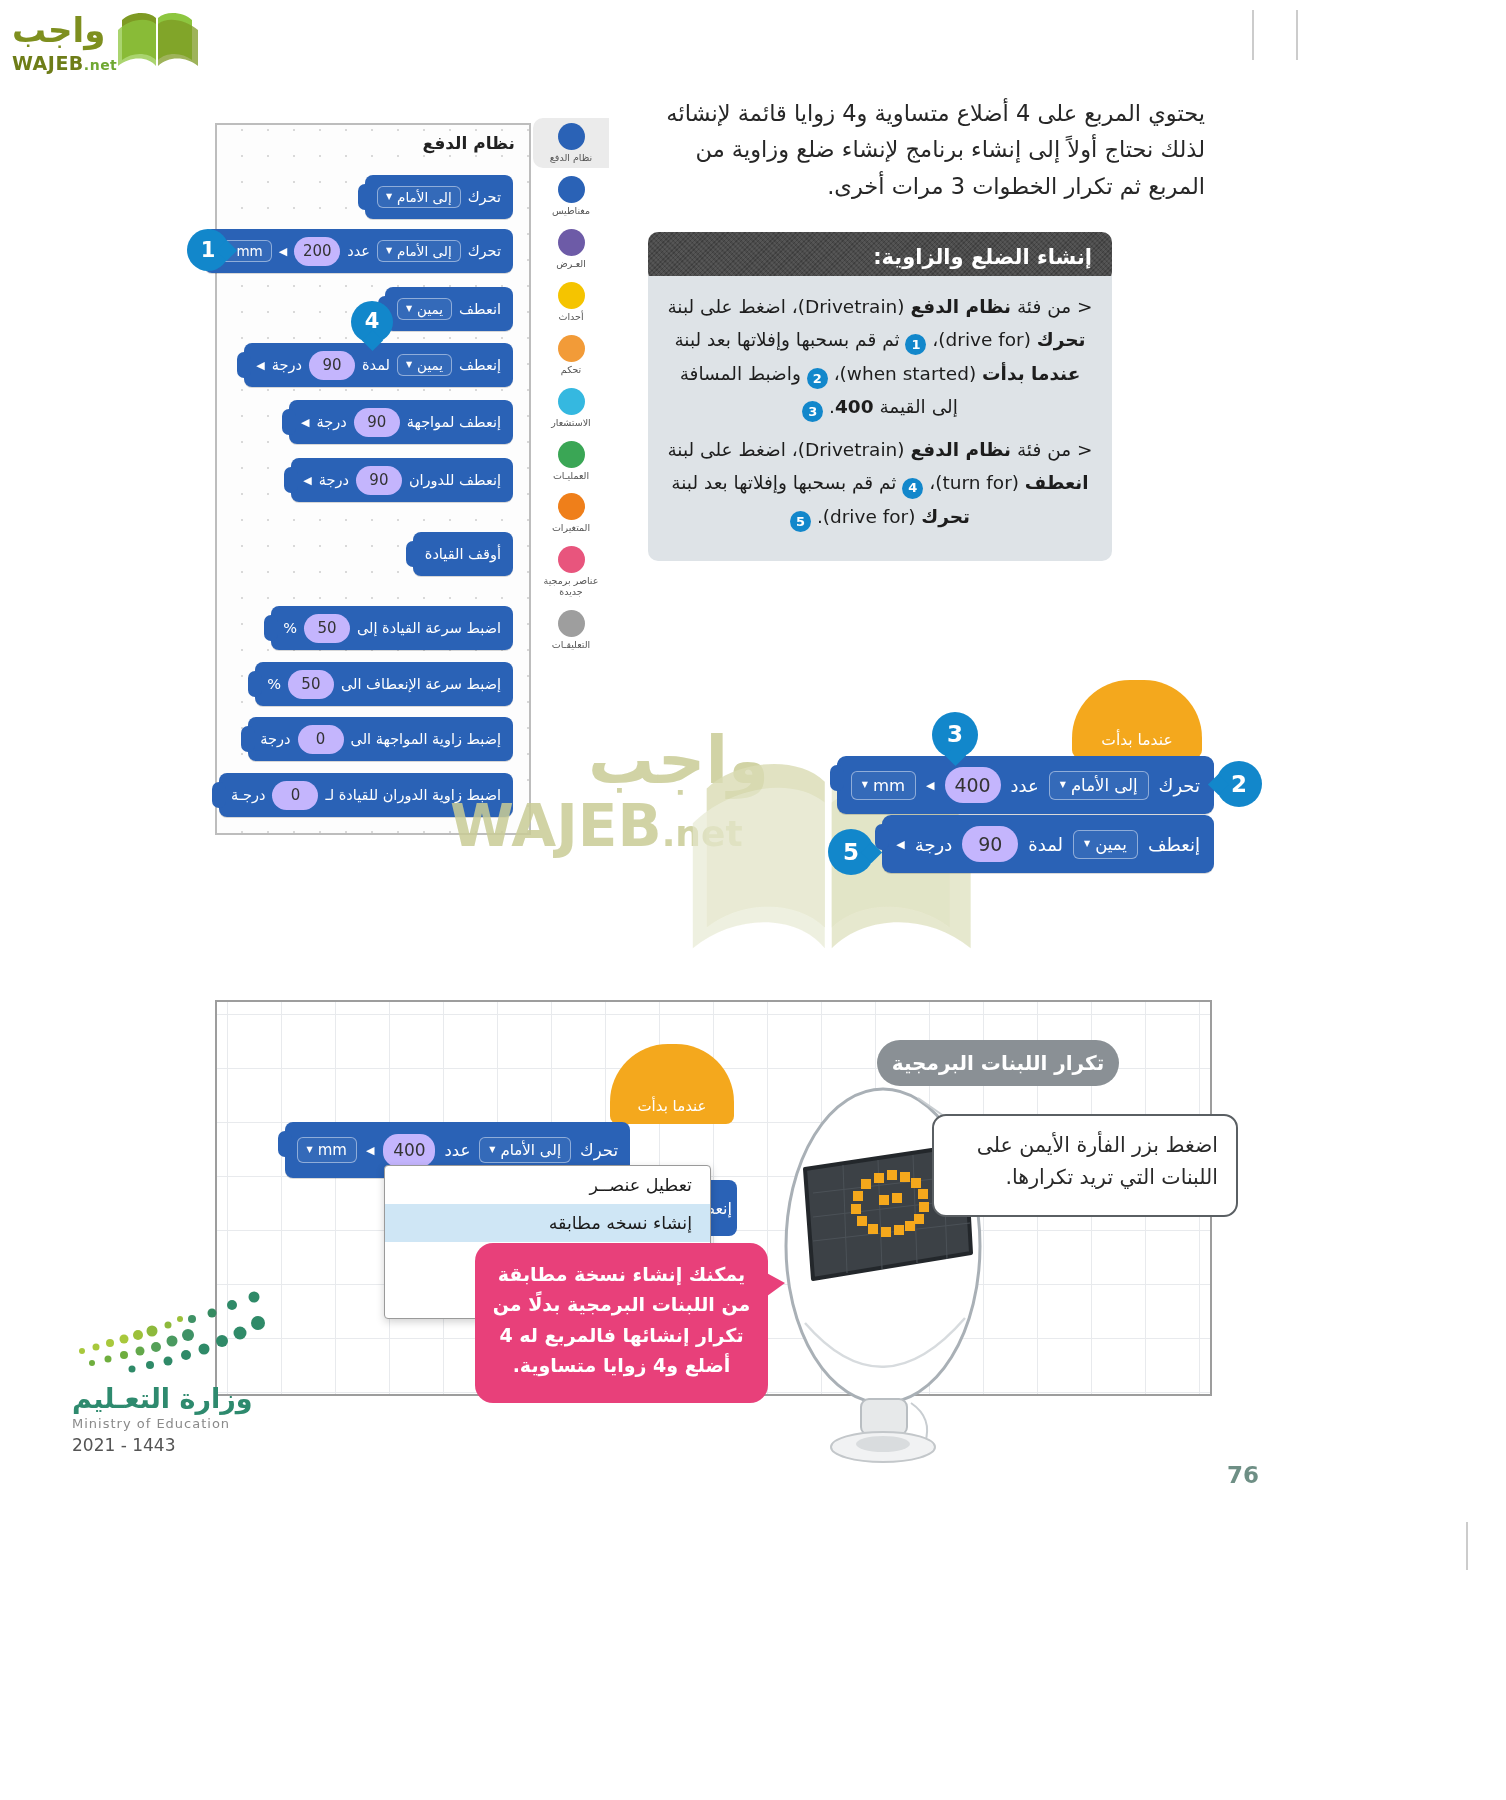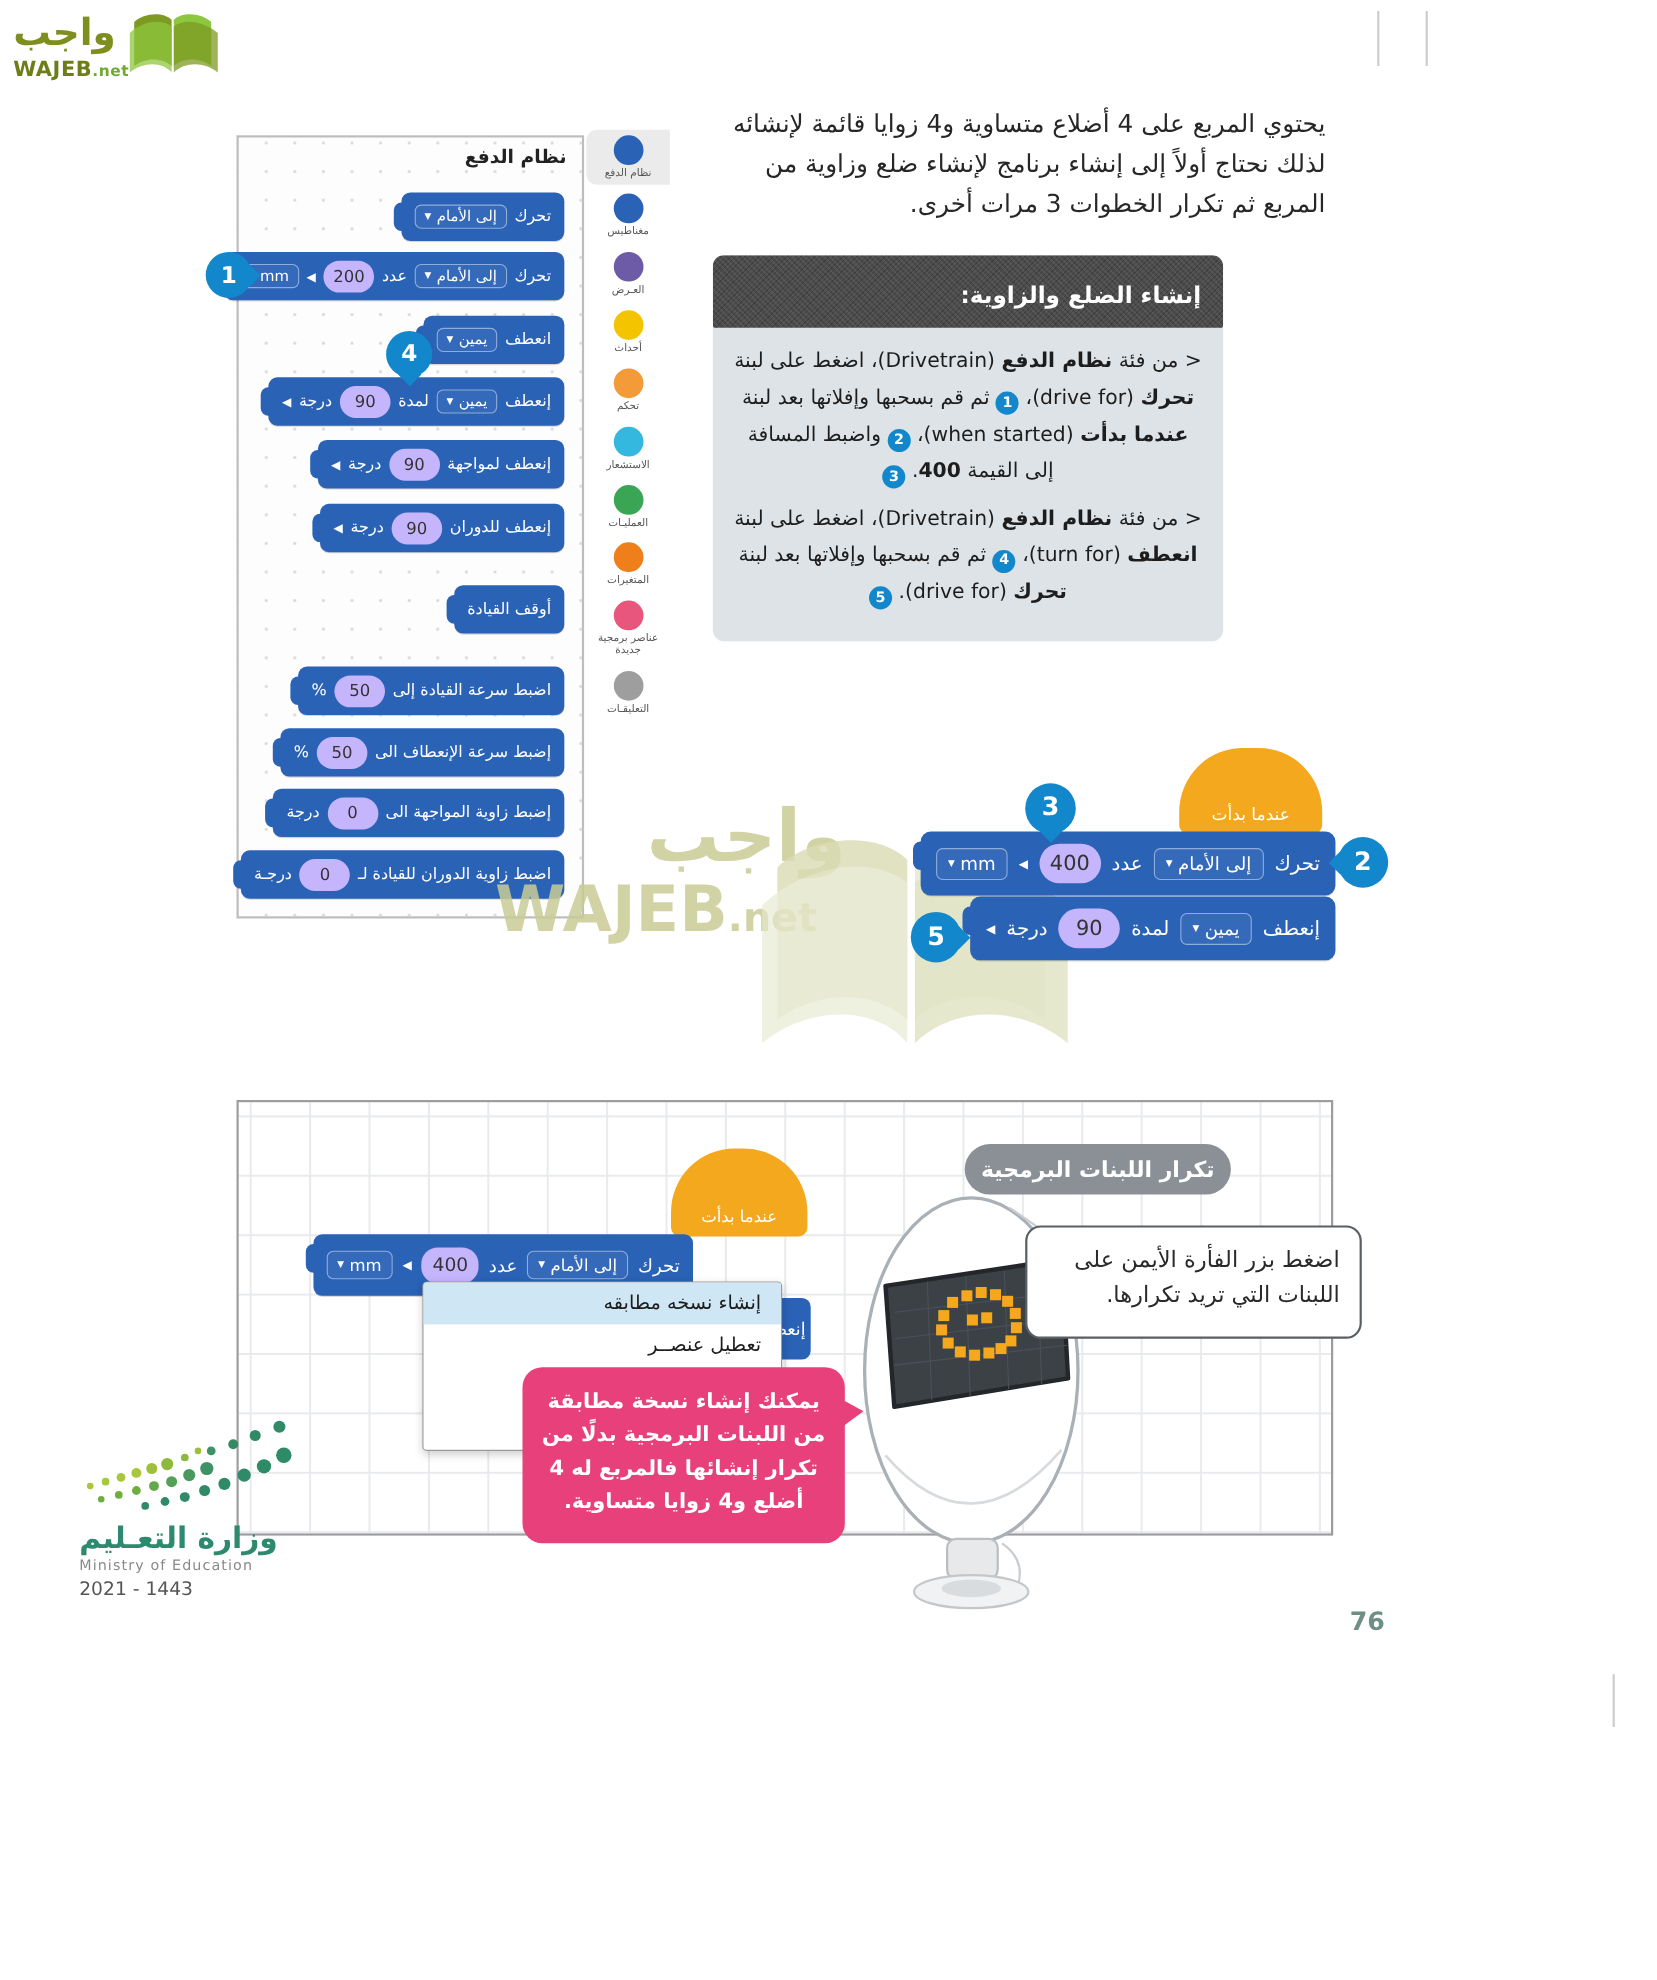--- a/index.html
+++ b/index.html
@@ -57,21 +57,21 @@
   .cat.sel { background:#ebebeb; border-radius:10px 0 0 10px; }
   .cat-dot { width:27px; height:27px; border-radius:50%; }
   .cat-label { font-size:9.5px; color:#555; margin-top:3px; text-align:center; line-height:1.15; direction:rtl;}
 
   
   .intro { position:absolute; right:301px; top:95px; width:552px; direction:rtl; text-align:right;
     font-size:22.5px; line-height:1.62; color:#272727; }
 
   
   .card { position:absolute; right:394px; top:232px; width:464px; }
-  .card-header { background:#4b4b4b; border-radius:10px; padding:24px 20px; direction:rtl;
+  .card-header { background:#4b4b4b; border-radius:10px; padding:13px 20px; direction:rtl;
     color:#fff; font-size:21px; font-weight:bold;
     background-image:repeating-linear-gradient(45deg, rgba(255,255,255,.06) 0 2px, transparent 2px 4px),
                      repeating-linear-gradient(-45deg, rgba(0,0,0,.18) 0 1px, transparent 1px 3px); }
   .card-body { background:#dee3e7; border-radius:0 0 10px 10px; padding:14px 18px 18px; margin-top:-6px; }
   .step { direction:rtl; text-align:center; font-size:18.5px; line-height:1.8; color:#1d1d1d; margin-bottom:10px;}
   .step b { font-weight:bold; }
   .badge-sm { display:inline-flex; align-items:center; justify-content:center; width:21px; height:21px;
     border-radius:50%; background:#1287cb; color:#fff; font-size:13px; font-weight:bold; vertical-align:-3px;}
 
   
@@ -338,22 +338,22 @@
           <span class="blk-num">400</span>
           <span class="blk-arrow">◀</span>
           <span class="blk-dd">
             <span>mm</span>
             <span class="caret">▼</span>
           </span>
         </div>
       </div>
     <div class="ws-frag">إنعطف</div>
     <div class="menu" id="ctx-menu">
+        <div class="menu-item">تعطيل عنصــر</div>
         <div class="menu-item hl">إنشاء نسخه مطابقه</div>
-        <div class="menu-item">تعطيل عنصــر</div>
         <div class="menu-item dis">تفعيل عنصــر</div>
         <div class="menu-item">حذف عنصر</div>
       </div>
     <div class="tip">اضغط بزر الفأرة الأيمن على اللبنات التي تريد تكرارها.</div>
   </div>
 
   <svg class="robot" width="206" height="400" viewBox="0 0 206 400">
     <ellipse cx="100" cy="163" rx="97" ry="157" fill="#ffffff" stroke="#a9b0b6" stroke-width="3"></ellipse>
     <path d="M22 240 Q100 330 182 235" stroke="#d7dbde" stroke-width="2.5" fill="none"></path>
     <path d="M135 15 L168 38" stroke="#c8cdd1" stroke-width="2" fill="none"></path>

